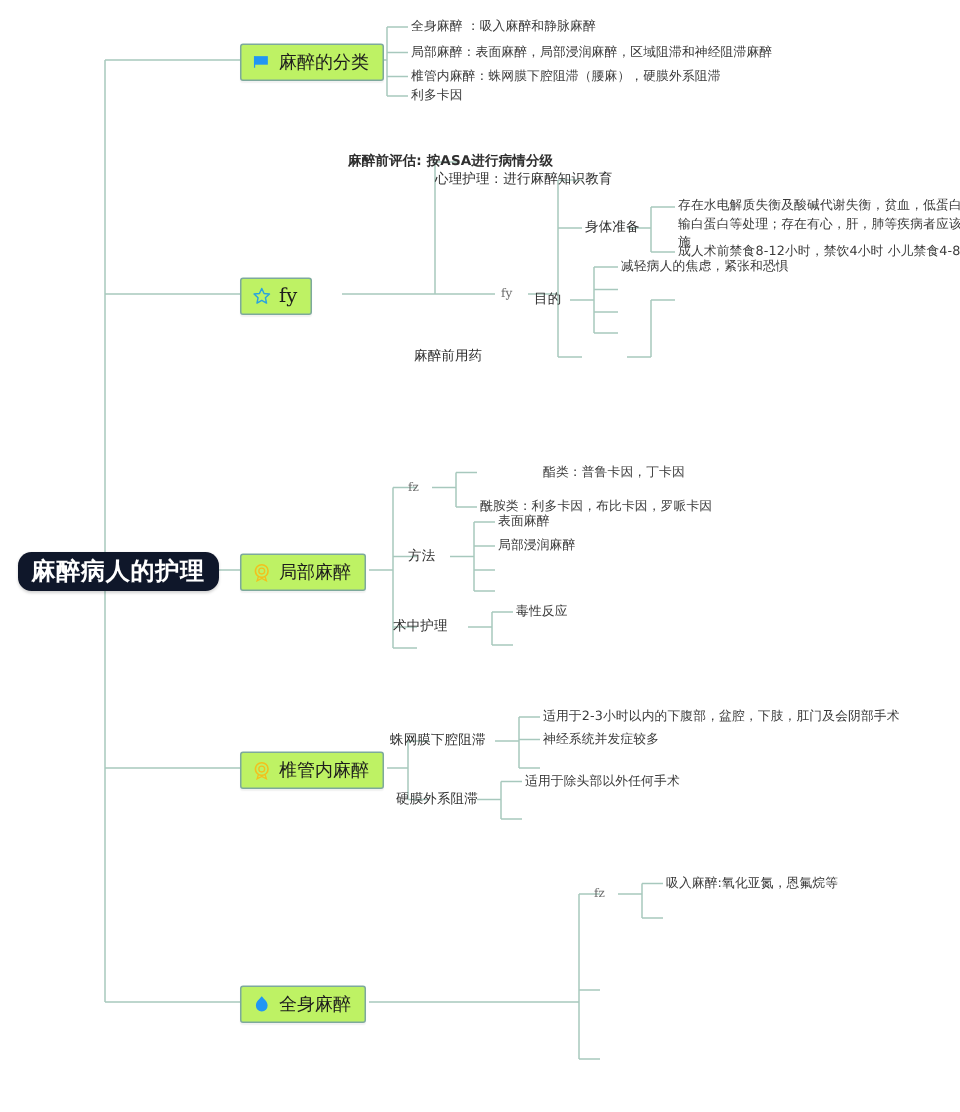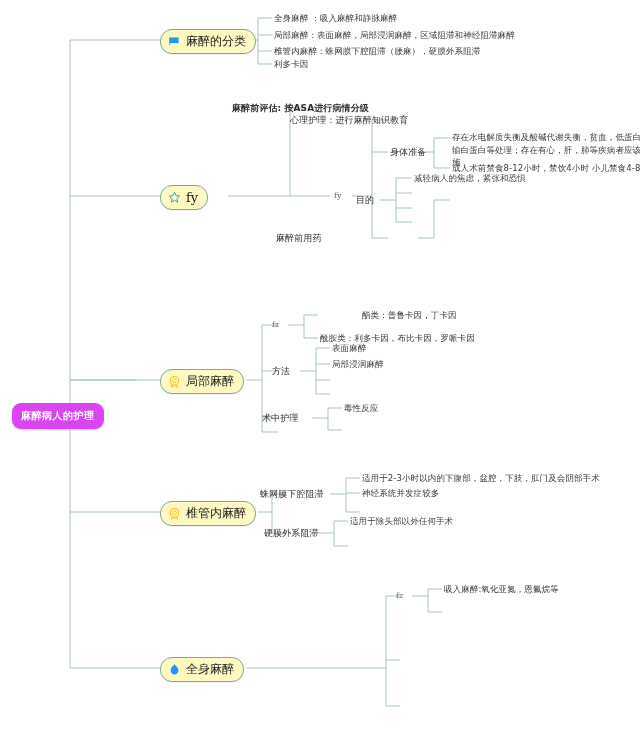--- a/index.html
+++ b/index.html
@@ -8,37 +8,36 @@
     font-family:"DejaVu Sans","Liberation Sans",sans-serif;
     color:#333333;
   }
   #canvas{position:absolute;left:0;top:0;width:640px;height:741px;}
   svg.links{position:absolute;left:0;top:0;width:640px;height:741px;pointer-events:none;}
 
   .node{position:absolute;box-sizing:border-box;white-space:nowrap;}
 
   
   .root{
-    background:#d946ef;
+    background:#0f172a;
     color:#ffffff;
     border-radius:9px;
-    font-size:10px;
+    font-size:16px;
     font-weight:bold;
     letter-spacing:0.5px;
     padding:5px 9px;
     line-height:16px;
     box-shadow:0 1px 2px rgba(0,0,0,.18);
-    margin-top:35px;
   }
 
   
   .branch{
-    background:#fef9c3;
+    background:#bef264;
     border:1px solid #7da99c;
-    border-radius:12px;
+    border-radius:2px;
     font-size:12px;
     color:#1d1d1d;
     padding:4px 9px 4px 7px;
     line-height:15px;
     display:flex;
     align-items:center;
     gap:5px;
     box-shadow:0 1px 1px rgba(0,0,0,.06);
   }
   .branch .label{font-size:12px;}

